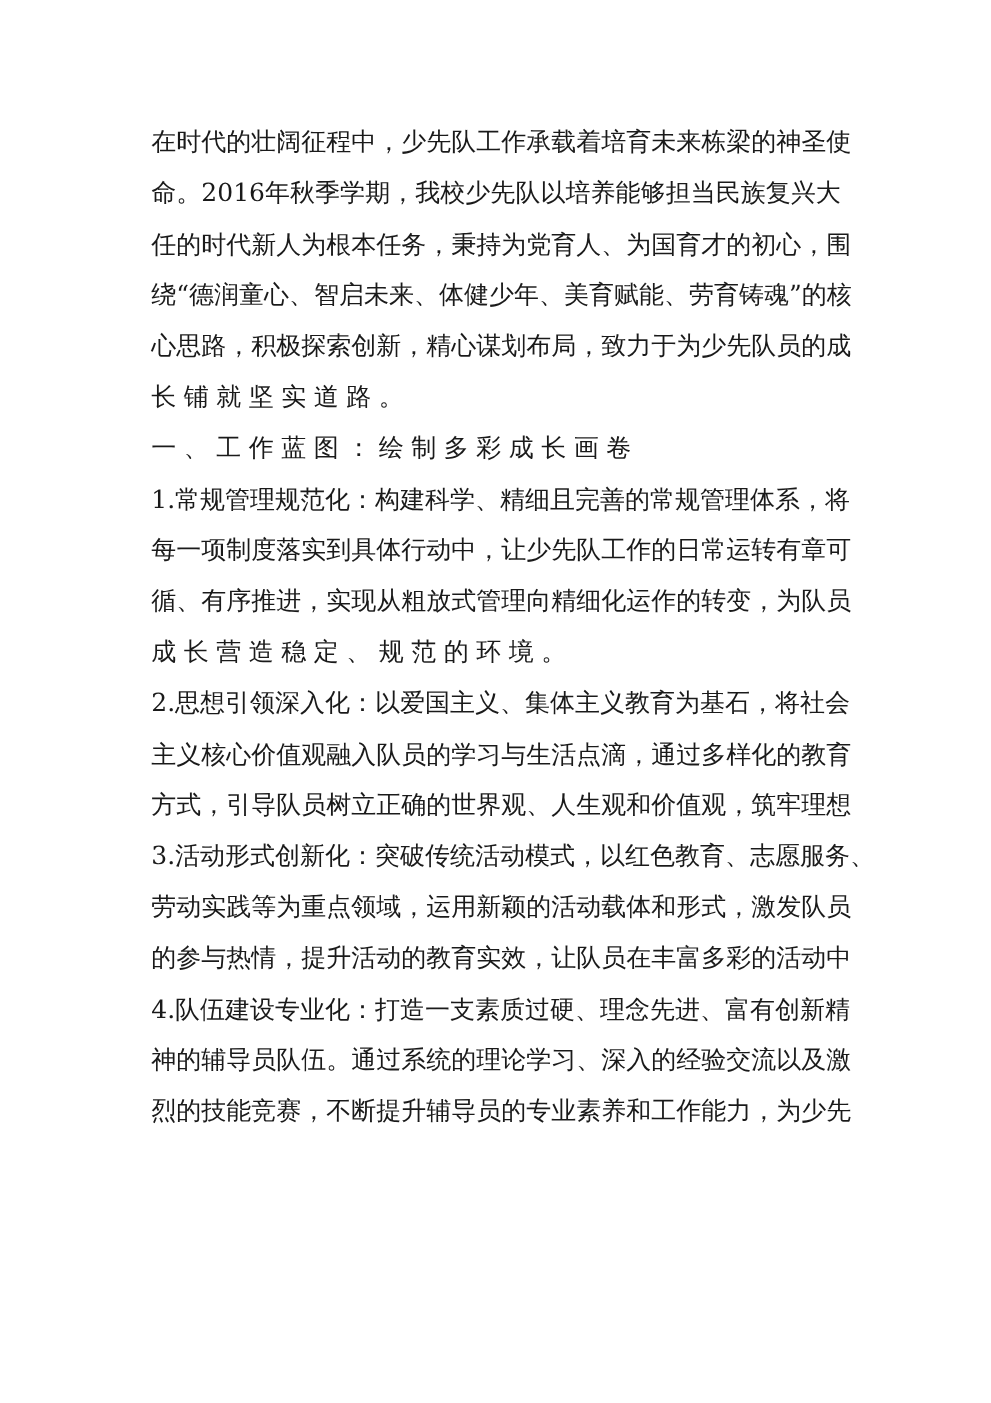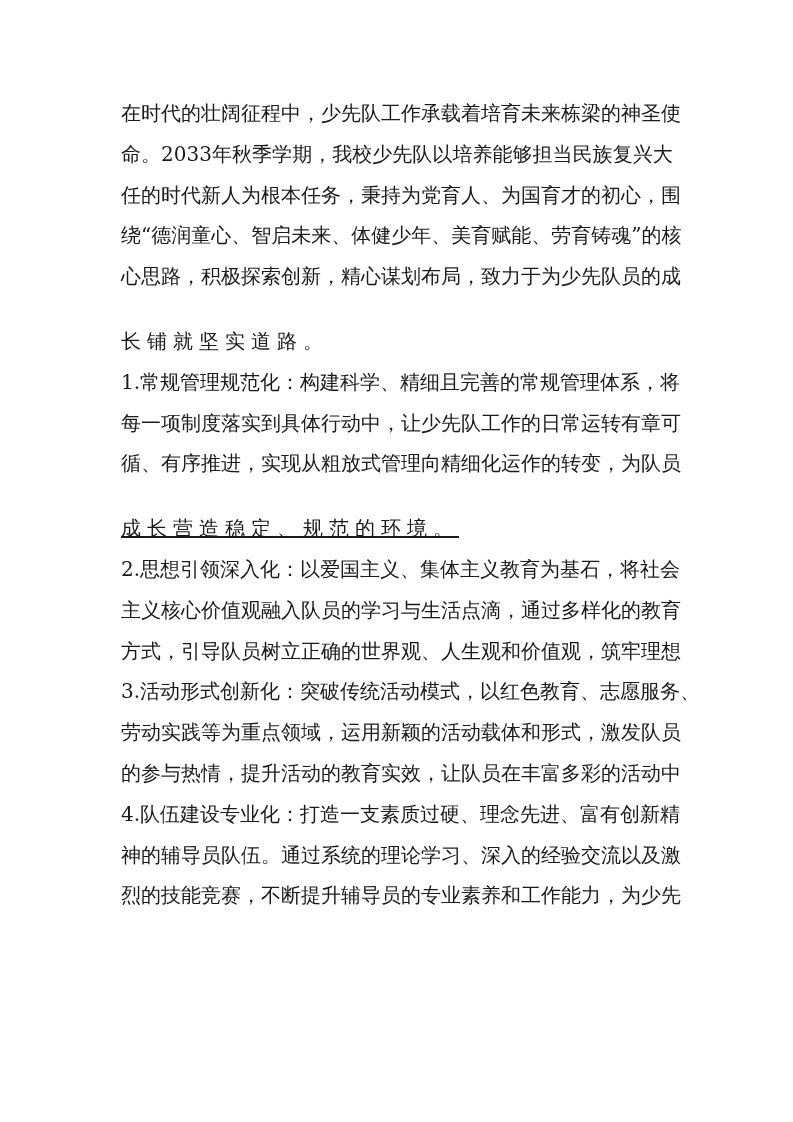--- a/index.html
+++ b/index.html
@@ -26,21 +26,20 @@
       line-height: 40.8px;
       font-size: 20px;
       white-space: nowrap;
       letter-spacing: 0px;
       display: flex;
       justify-content: space-between;
       transform-origin: left center;
     }
     .line.last {
       justify-content: flex-start;
-      margin-top: 24px;
     }
     .line span.ch {
       display: inline-block;
     }
   </style>
 </head>
 <body>
 
 <div class="page">
   <div class="paragraph">
@@ -70,21 +69,21 @@
         <span class="ch">栋</span>
         <span class="ch">梁</span>
         <span class="ch">的</span>
         <span class="ch">神</span>
         <span class="ch">圣</span>
         <span class="ch">使</span>
       </div>
     <div class="line">
         <span class="ch">命</span>
         <span class="ch">。</span>
-        <span class="ch">2033</span>
+        <span class="ch">2016</span>
         <span class="ch">年</span>
         <span class="ch">秋</span>
         <span class="ch">季</span>
         <span class="ch">学</span>
         <span class="ch">期</span>
         <span class="ch">，</span>
         <span class="ch">我</span>
         <span class="ch">校</span>
         <span class="ch">少</span>
         <span class="ch">先</span>
@@ -187,20 +186,23 @@
         <span class="ch">于</span>
         <span class="ch">为</span>
         <span class="ch">少</span>
         <span class="ch">先</span>
         <span class="ch">队</span>
         <span class="ch">员</span>
         <span class="ch">的</span>
         <span class="ch">成</span>
       </div>
     <div class="line last" style="letter-spacing: 6px;">长铺就坚实道路。</div>
+  </div>
+  <div class="paragraph">
+    <div class="line last" style="letter-spacing: 6px;">一、工作蓝图：绘制多彩成长画卷</div>
   </div>
   <div class="paragraph">
     <div class="line">
         <span class="ch">1.</span>
         <span class="ch">常</span>
         <span class="ch">规</span>
         <span class="ch">管</span>
         <span class="ch">理</span>
         <span class="ch">规</span>
         <span class="ch">范</span>
@@ -279,21 +281,21 @@
         <span class="ch">运</span>
         <span class="ch">作</span>
         <span class="ch">的</span>
         <span class="ch">转</span>
         <span class="ch">变</span>
         <span class="ch">，</span>
         <span class="ch">为</span>
         <span class="ch">队</span>
         <span class="ch">员</span>
       </div>
-    <div class="line last" style="letter-spacing: 6px; text-decoration: underline;">成长营造稳定、规范的环境。</div>
+    <div class="line last" style="letter-spacing: 6px;">成长营造稳定、规范的环境。</div>
   </div>
   <div class="paragraph">
     <div class="line">
         <span class="ch">2.</span>
         <span class="ch">思</span>
         <span class="ch">想</span>
         <span class="ch">引</span>
         <span class="ch">领</span>
         <span class="ch">深</span>
         <span class="ch">入</span>

